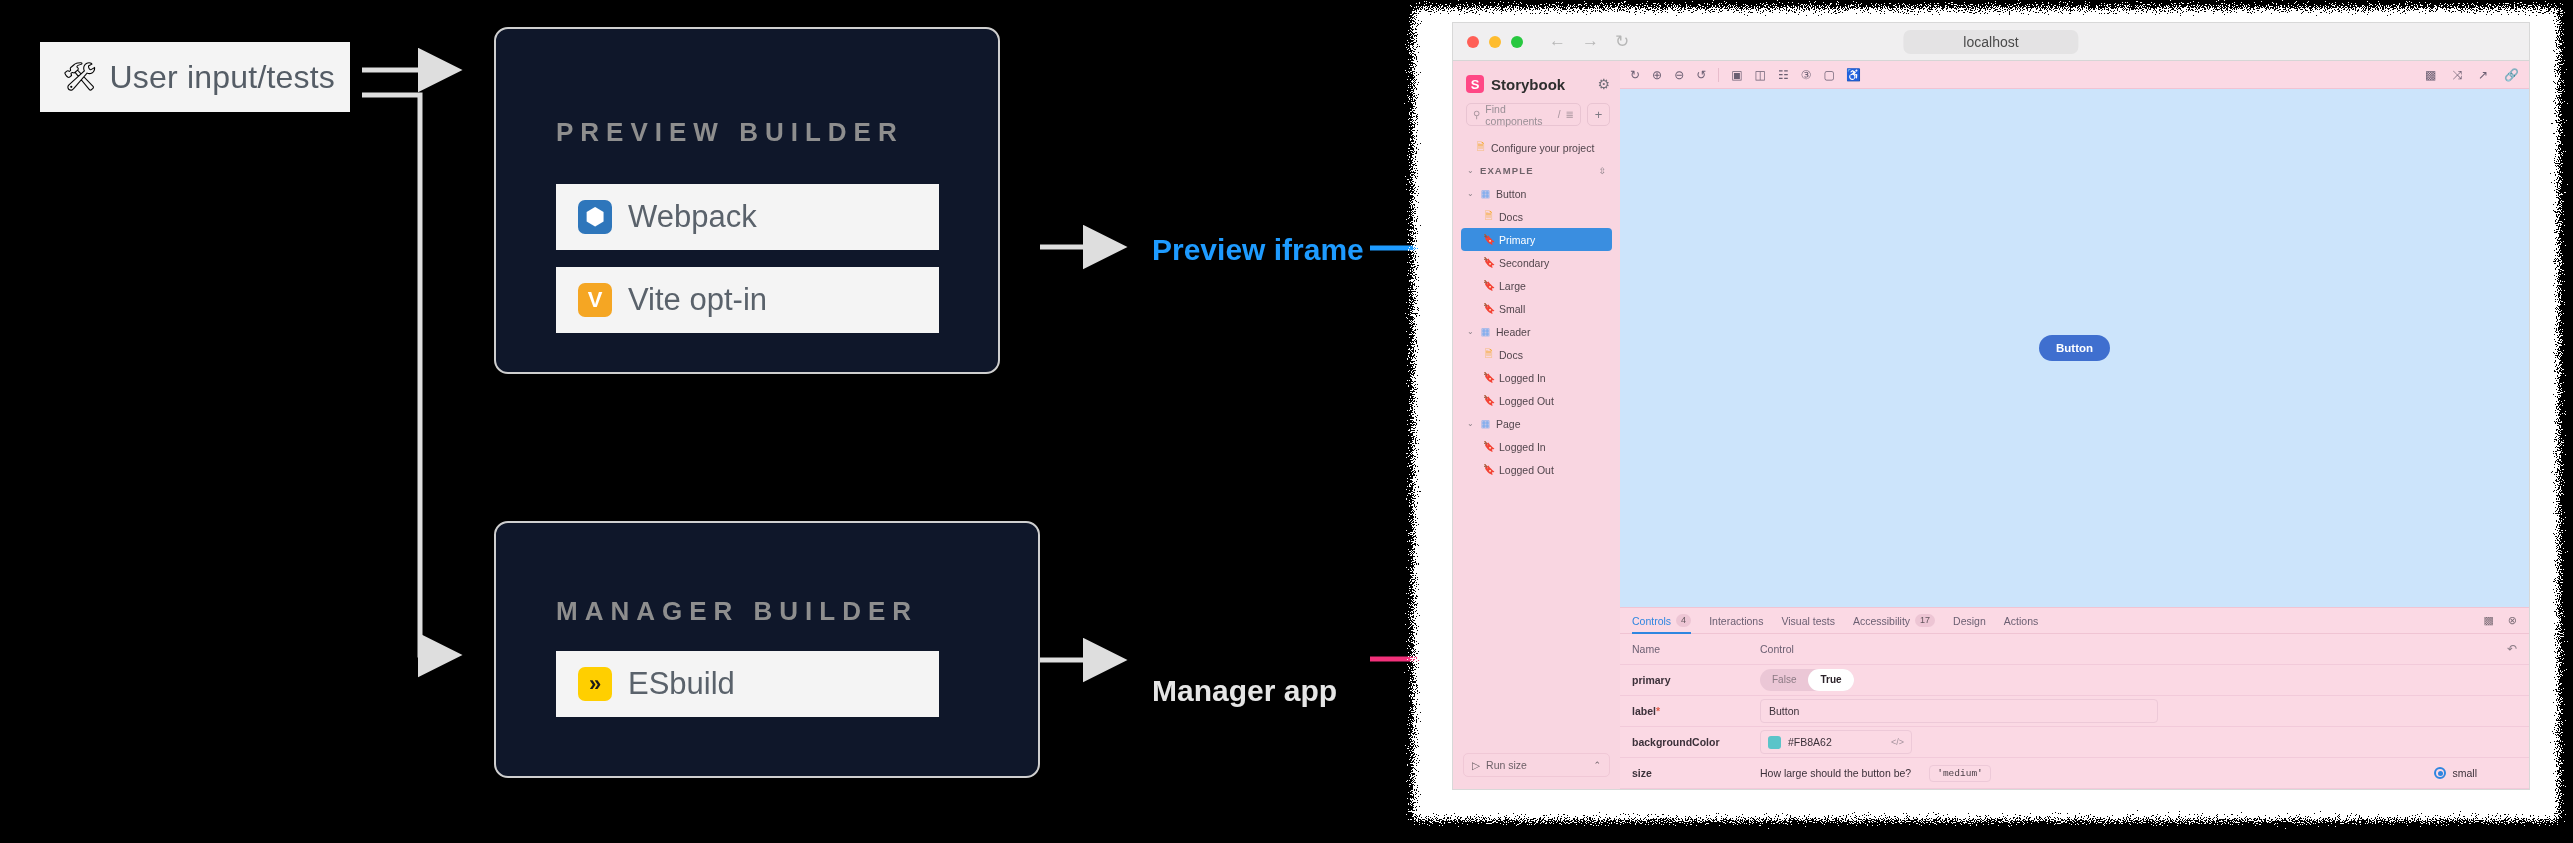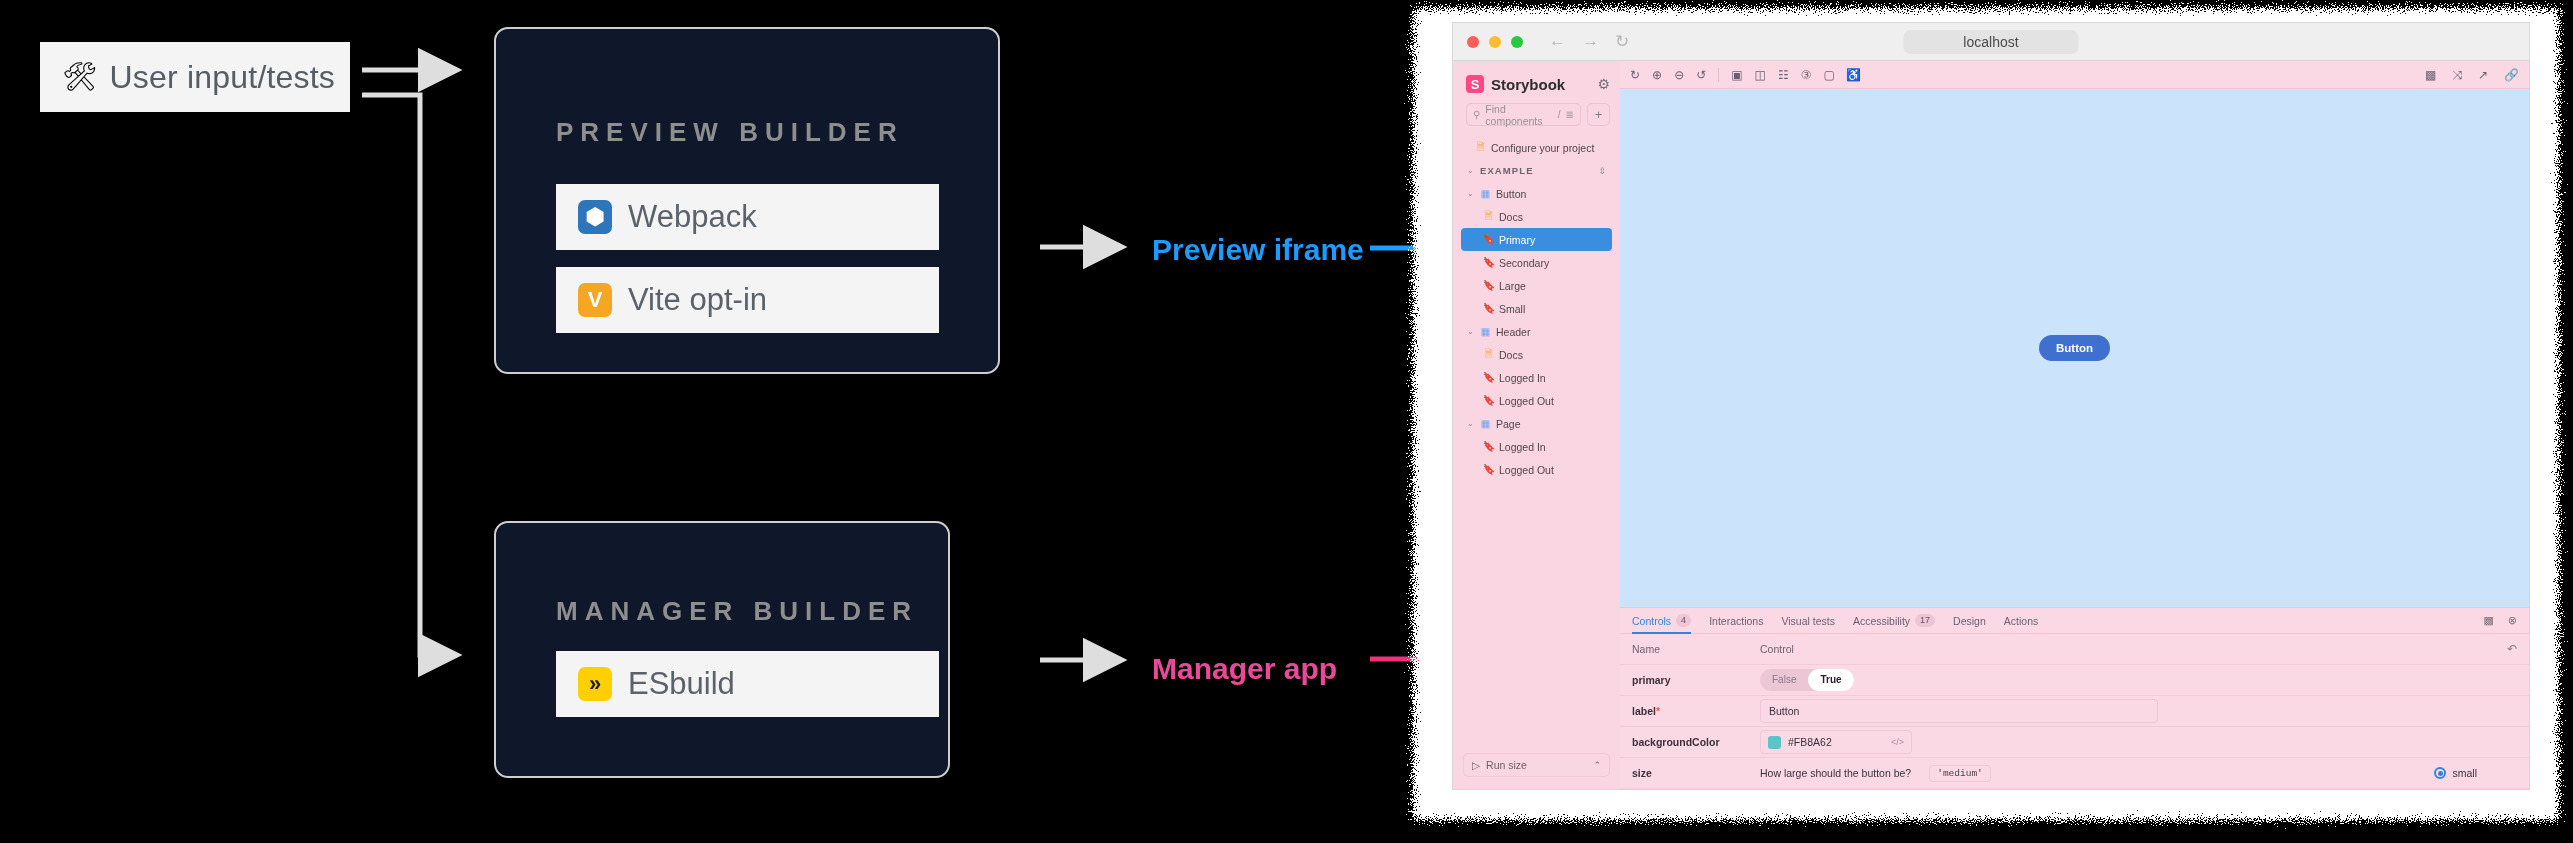--- a/index.html
+++ b/index.html
@@ -40,21 +40,21 @@
   }
   .logo-webpack { background:#2e76bb; }
   .logo-vite { background:#f5a623; }
   .logo-esbuild { background:#ffcf00; color:#1a1a1a; }
 
   
   .svg-layer { position:absolute; left:0; top:0; width:2573px; height:843px; pointer-events:none; }
 
   .annot { position:absolute; font-size:30px; font-weight:700; white-space:nowrap; }
   .annot-preview { color:#1e9bff; left:1152px; top:233px; }
-  .annot-manager { color:#ec4899; left:1152px; top:652px; }
+  .annot-manager { color:#e5e5e5; left:1152px; top:674px; }
 
   
   .window-shadow {
     position:absolute; left:1413px; top:8px; width:1146px; height:812px;
     background:#ffffff;
     filter: url(#rough);
   }
   .browser {
     position:absolute; left:1452px; top:22px; width:1078px; height:768px;
     background:#fff; overflow:hidden; display:flex; flex-direction:column;
@@ -235,21 +235,21 @@
     <div class="builder-row" style="position:absolute; left:60px; top:155px; width:383px;">
       <span class="logo-sq logo-webpack">⬢</span>
       <span class="builder-row-label">Webpack</span>
     </div>
     <div class="builder-row" style="position:absolute; left:60px; top:238px; width:383px;">
       <span class="logo-sq logo-vite">V</span>
       <span class="builder-row-label">Vite opt-in</span>
     </div>
   </div>
 
-  <div class="builder-card" style="left:494px; top:521px; width:456px; height:257px;">
+  <div class="builder-card" style="left:494px; top:521px; width:546px; height:257px;">
     <div class="builder-title" style="position:absolute; left:60px; top:73px;">MANAGER BUILDER</div>
     <div class="builder-row" style="position:absolute; left:60px; top:128px; width:383px;">
       <span class="logo-sq logo-esbuild">»</span>
       <span class="builder-row-label">ESbuild</span>
     </div>
   </div>
 
   <div class="annot annot-preview">Preview iframe</div>
   <div class="annot annot-manager">Manager app</div>
 

